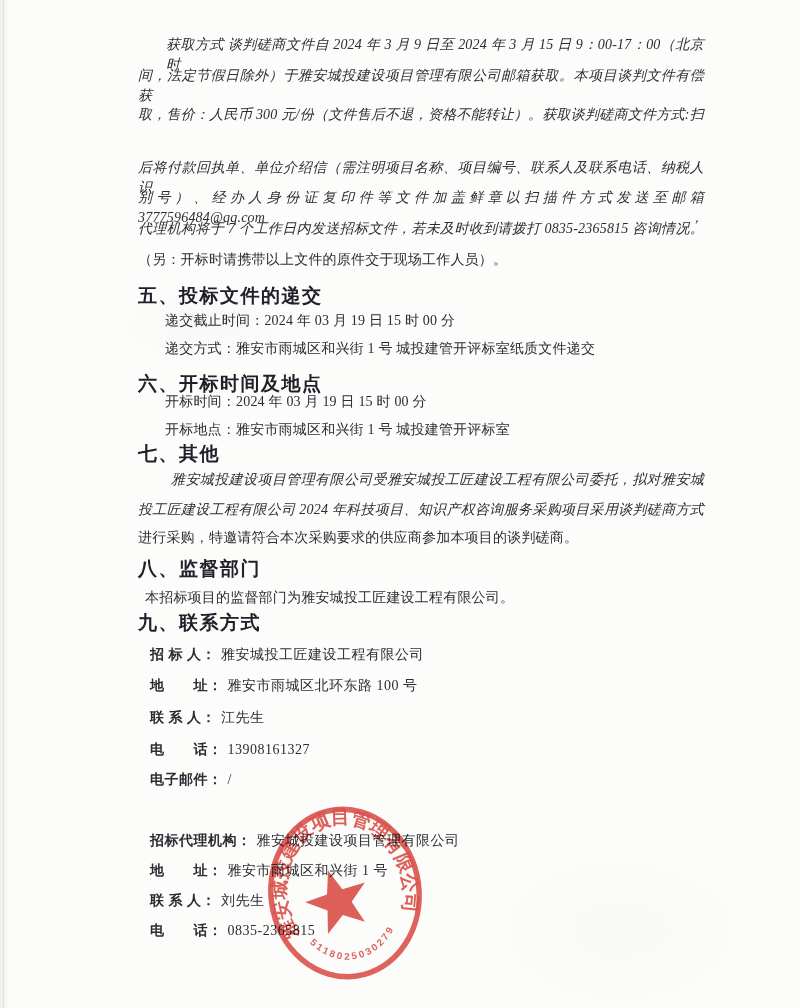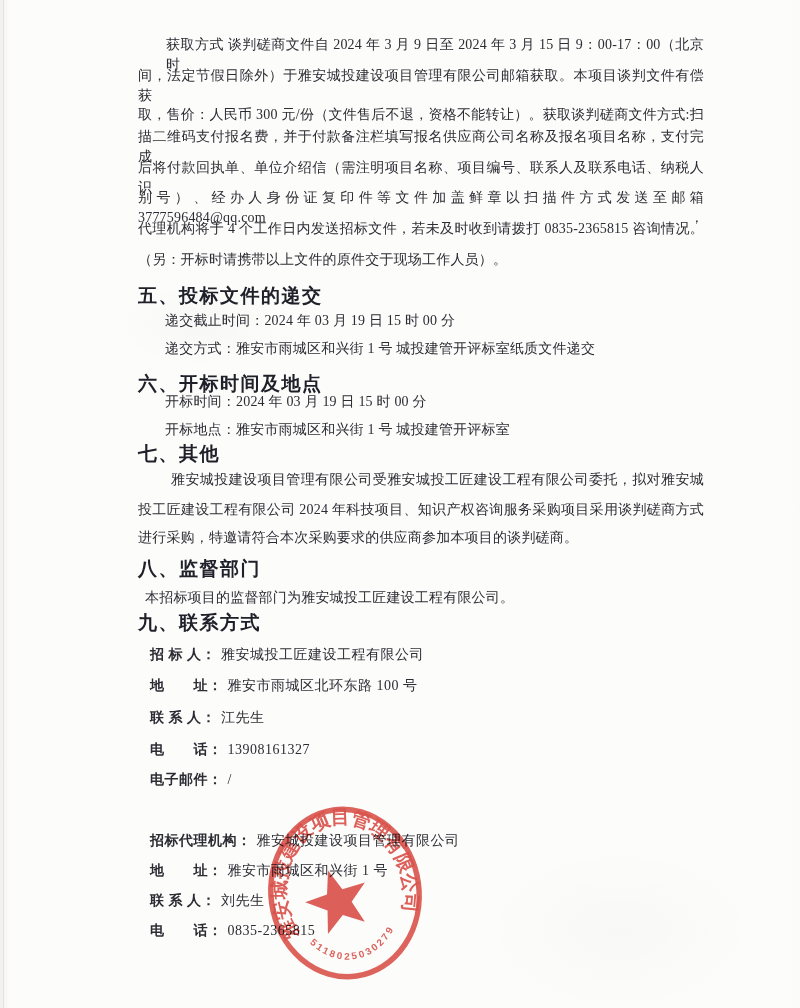--- a/index.html
+++ b/index.html
@@ -11,21 +11,21 @@
       linear-gradient(90deg, #f1f0ee 0px, #fcfcfb 10px 790px, #fbfbfa 800px);
     font-family:"Liberation Serif","DejaVu Serif",serif;
     color:#2c2c34;
   }
   .edge-left { position:absolute; left:3px; top:0; bottom:0; width:1px; background:#e2e1dd; }
   .bline {
     position:absolute; left:138px; width:566px;
     font-size:14px; line-height:20px; letter-spacing:0.2px;
     white-space:nowrap; color:#2c2c34;
   }
-  .fill { white-space:normal; text-align:justify; text-align-last:justify; }
+  .fill { white-space:normal; text-align:justify; text-align-last:justify;font-style:italic; }
   .ind1 { left:166px; width:538px; }
   .ind7 { left:171px; width:533px; }
   .sub  { left:165px; width:540px; }
   .sup8 { left:145px; }
   .h {
     position:absolute; left:138px;
     font-family:"Liberation Sans","DejaVu Sans",sans-serif;
     font-weight:700; font-size:19px; line-height:24px;
     letter-spacing:1.5px; color:#20202a; white-space:nowrap;
   }
@@ -39,24 +39,23 @@
 </style>
 </head>
 <body>
 
 <div class="page">
   <div class="edge-left"></div>
 
   <div class="bline ind1 fill" style="top:35px">获取方式 谈判磋商文件自 2024 年 3 月 9 日至 2024 年 3 月 15 日 9：00-17：00（北京时</div>
   <div class="bline fill" style="top:66px">间，法定节假日除外）于雅安城投建设项目管理有限公司邮箱获取。本项目谈判文件有偿获</div>
   <div class="bline fill" style="top:105px">取，售价：人民币 300 元/份（文件售后不退，资格不能转让）。获取谈判磋商文件方式:扫</div>
-  <div class="bline fill" style="top:127px">描二维码支付报名费，并于付款备注栏填写报名供应商公司名称及报名项目名称，支付完成</div>
   <div class="bline fill" style="top:158px">后将付款回执单、单位介绍信（需注明项目名称、项目编号、联系人及联系电话、纳税人识</div>
   <div class="bline fill" style="top:188px">别号）、经办人身份证复印件等文件加盖鲜章以扫描件方式发送至邮箱 3777596484@qq.com，</div>
-  <div class="bline fill" style="top:219px">代理机构将于 4 个工作日内发送招标文件，若未及时收到请拨打 0835-2365815 咨询情况。</div>
+  <div class="bline fill" style="top:219px">代理机构将于 7 个工作日内发送招标文件，若未及时收到请拨打 0835-2365815 咨询情况。</div>
   <div class="bline" style="top:250px">（另：开标时请携带以上文件的原件交于现场工作人员）。</div>
 
   <div class="h" style="top:284px">五、投标文件的递交</div>
   <div class="bline sub" style="top:311px">递交截止时间：2024 年 03 月 19 日  15 时 00 分</div>
   <div class="bline sub" style="top:339px">递交方式：雅安市雨城区和兴街 1 号  城投建管开评标室纸质文件递交</div>
 
   <div class="h" style="top:372px">六、开标时间及地点</div>
   <div class="bline sub" style="top:392px">开标时间：2024 年 03 月 19 日  15 时 00 分</div>
   <div class="bline sub" style="top:420px">开标地点：雅安市雨城区和兴街 1 号  城投建管开评标室</div>
 

